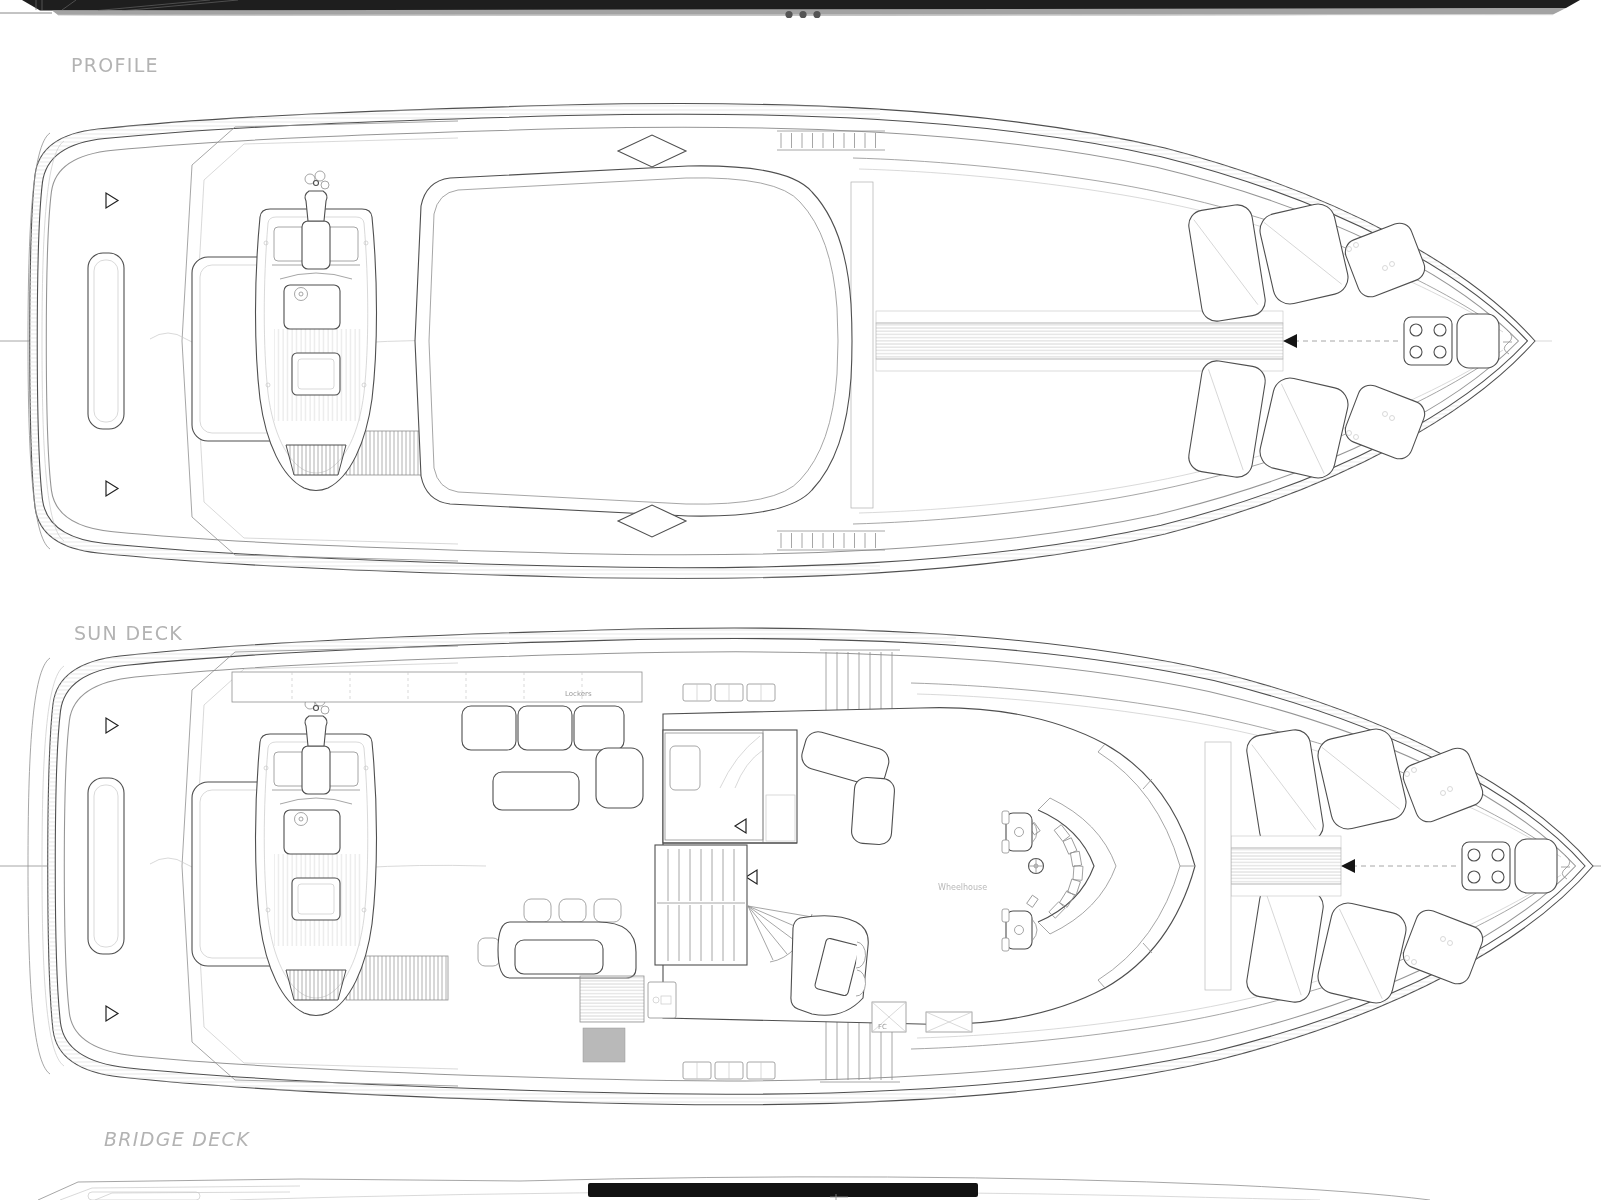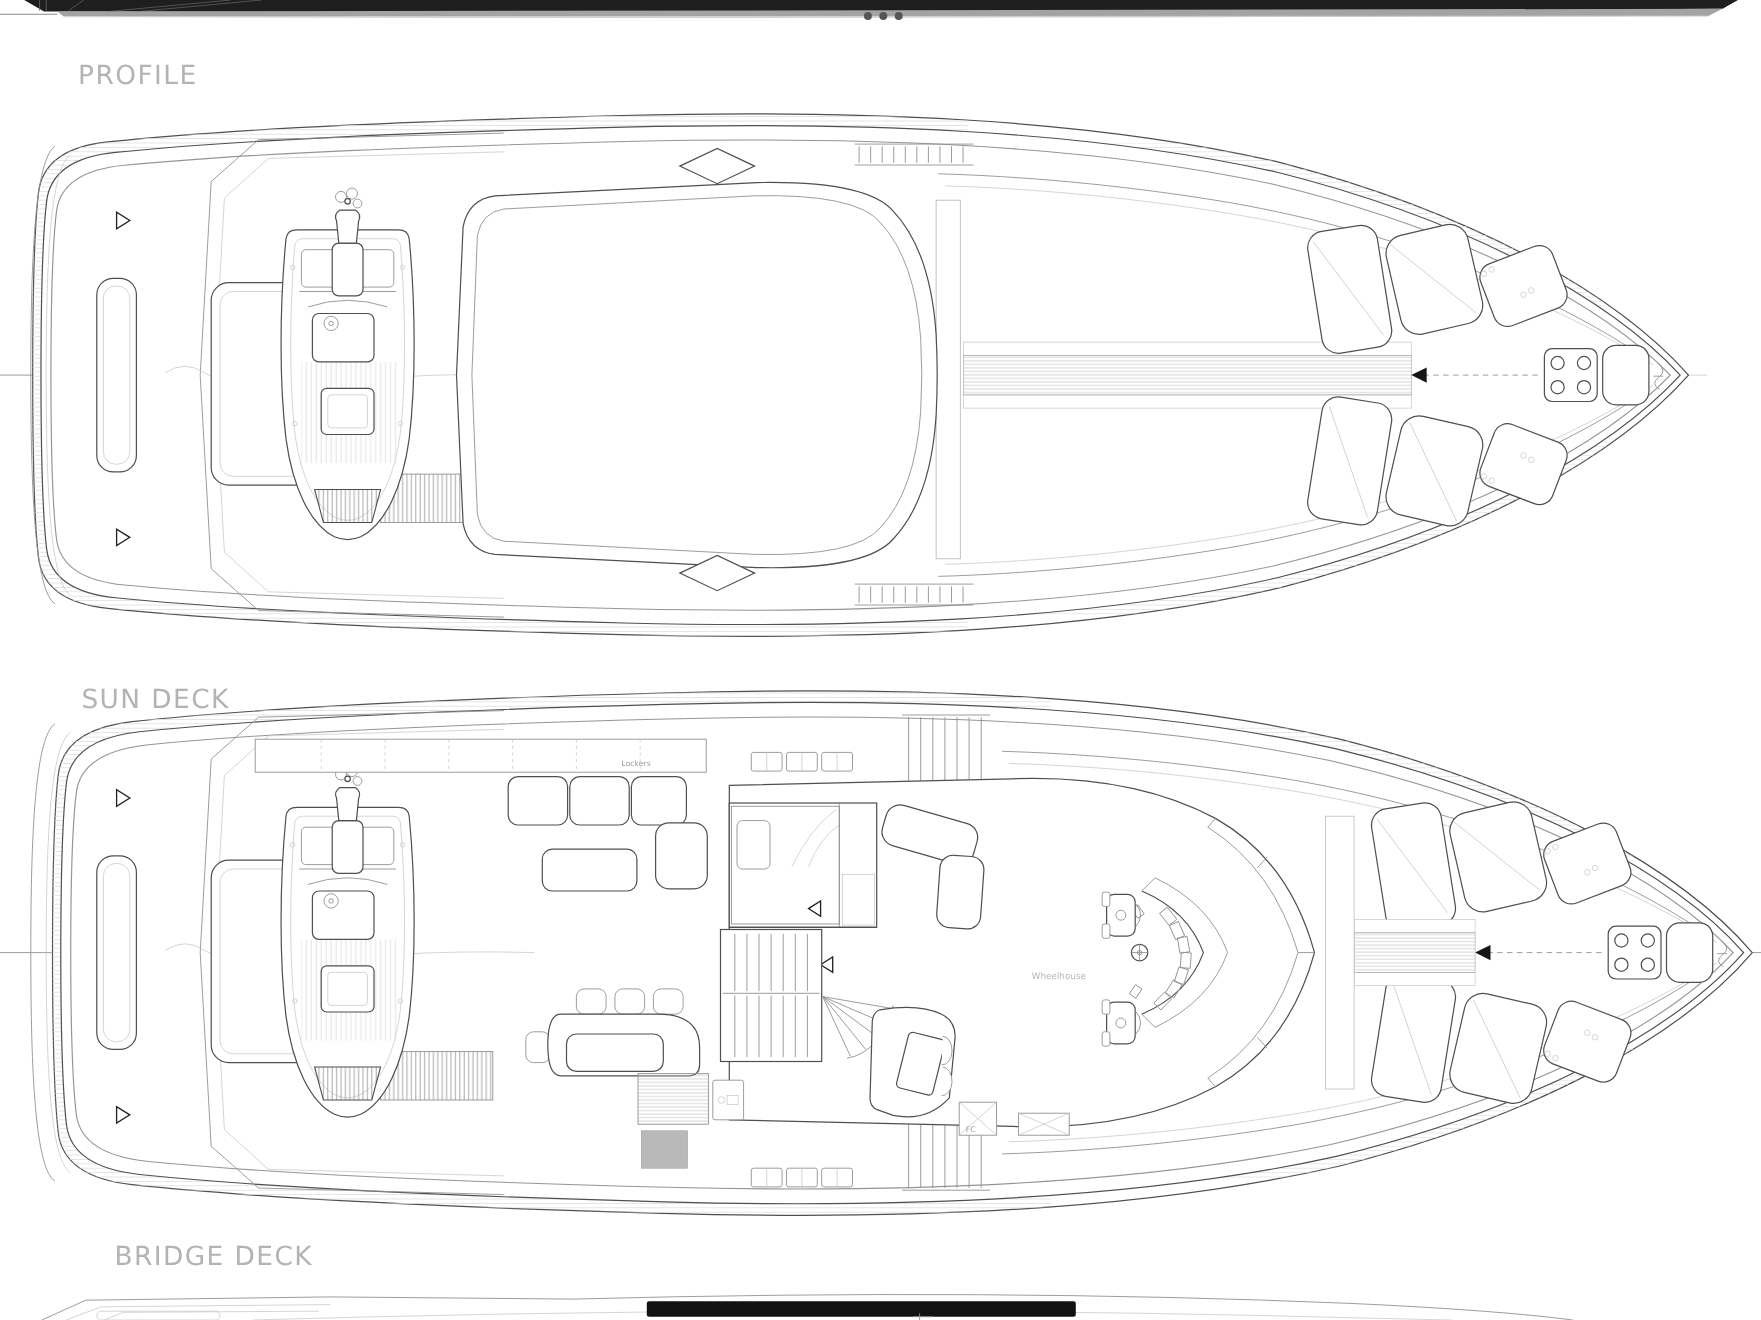--- a/index.html
+++ b/index.html
@@ -1,22 +1,22 @@
 <!DOCTYPE html>
 <html><head>
 <meta charset="utf-8">
 <style>
   html,body{margin:0;padding:0;background:#fff;}
   .page{position:relative;width:1601px;height:1200px;background:#ffffff;overflow:hidden;
         font-family:"DejaVu Sans",sans-serif;}
-  .page-label{position:absolute;font-size:24px;letter-spacing:1.3px;color:#b3b3b3;
+  .page-label{position:absolute;font-size:19px;letter-spacing:1.3px;color:#b3b3b3;
               font-family:"DejaVu Sans",sans-serif;z-index:3;white-space:nowrap;}
   #profile-label{left:71px;top:54px;}
   #sundeck-label{left:74px;top:622px;}
-  #bridgedeck-label{left:104px;top:1128px;}
+  #bridgedeck-label{left:104px;top:1128px;font-style:italic;}
   svg.canvas{position:absolute;left:0;top:0;z-index:1;}
   .lm{stroke:#4f4f4f;stroke-width:1.1;fill:none}
   .ld{stroke:#8f8f8f;stroke-width:0.8;fill:none}
   .lf{stroke:#c9c9c9;stroke-width:0.7;fill:none}
   .fw{fill:#ffffff}
   .dash{stroke-dasharray:5,4}
   .dash2{stroke-dasharray:3,3}
   text.small{font-family:"DejaVu Sans",sans-serif;font-size:8px;fill:#b8b8b8;stroke:none}
   text.tiny{font-family:"DejaVu Sans",sans-serif;font-size:7px;fill:#9a9a9a;stroke:none}
 </style>

